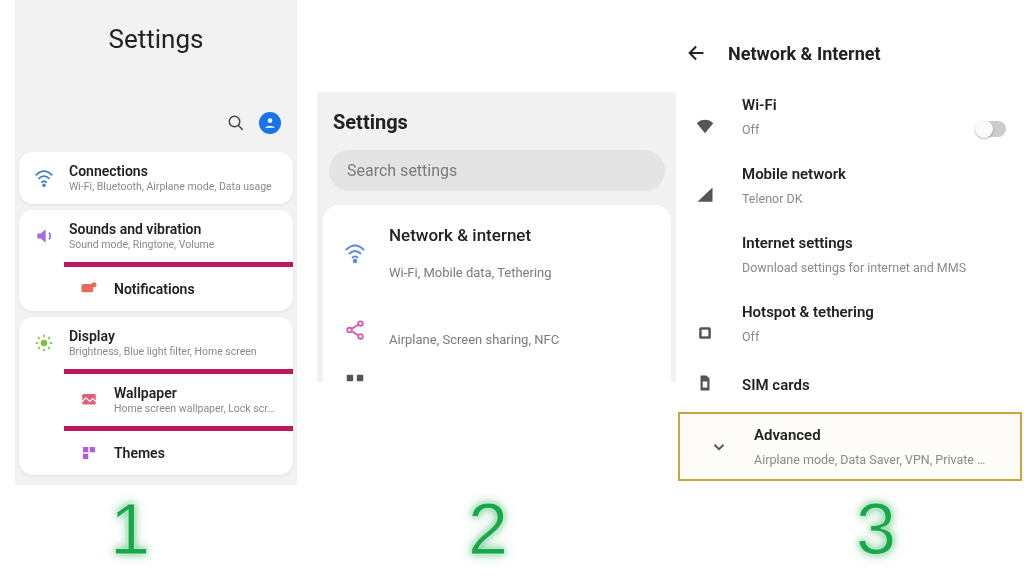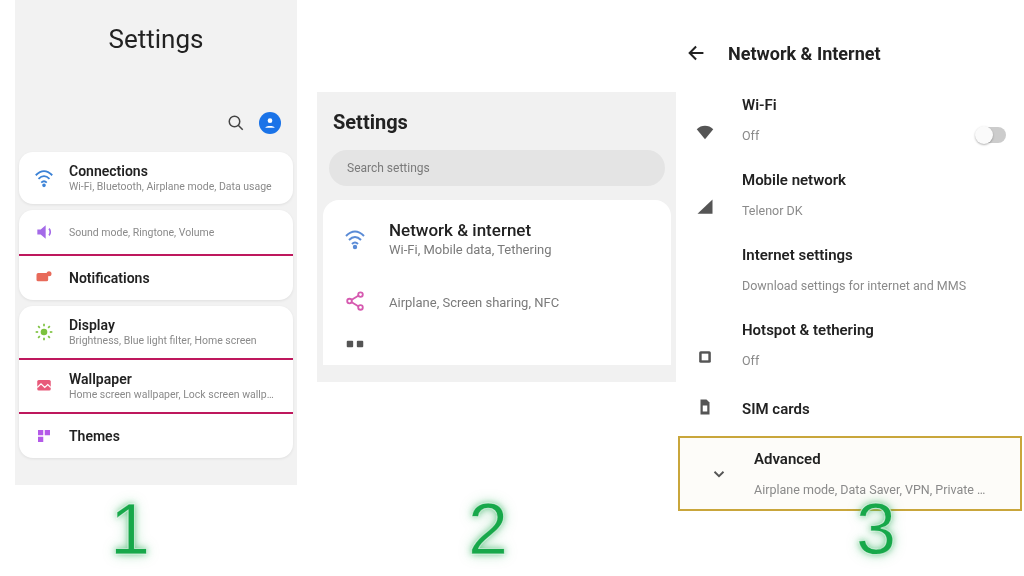--- a/index.html
+++ b/index.html
@@ -34,51 +34,51 @@
   }
   .p1-account svg { width: 14px; height: 14px; fill: #fff; }
   .p1-card {
     background: #fff; border-radius: 14px; margin: 6px 4px;
     box-shadow: 0 1px 3px rgba(0,0,0,0.08);
   }
   .p1-item {
     display: flex; align-items: center; gap: 14px;
     padding: 11px 14px;
   }
-  .p1-item + .p1-item { border-top: 2px solid #be185d; }
+  .p1-item + .p1-item { border-top: 5px solid #be185d; margin-left: 45px; }
   .p1-icon { width: 22px; height: 22px; flex-shrink: 0; display:flex; align-items:center; justify-content:center; }
   .p1-text { flex: 1; min-width: 0; }
   .p1-label { font-size: 14px; font-weight: 600; color: #222; }
   .p1-sub { font-size: 10.5px; color: #8a8a8a; margin-top: 1px; white-space: nowrap; overflow: hidden; text-overflow: ellipsis; }
   .p1 .bg { background:#f2f2f2; position:absolute; inset:0; z-index:-1; }
 
   
   .p2 { left: 317px; top: 92px; width: 360px; height: 290px; background:#f1f1f1; }
   .p2-title { font-size: 20px; font-weight: 700; color: #222; padding: 18px 16px 10px 16px; }
   .p2-search {
     margin: 6px 12px 14px 12px; background: #e4e4e4; border-radius: 22px;
-    padding: 11px 18px; font-size: 12px; color: #7a7a7a;
+    padding: 11px 18px; font-size: 16px; color: #7a7a7a;
   }
   .p2-card { background:#fff; border-radius: 16px 16px 0 0; margin: 0 6px; padding: 4px 0; }
   .p2-item { display:flex; align-items:center; gap:22px; padding: 16px 20px; }
   .p2-icon { width:24px; height:24px; flex-shrink:0; display:flex; align-items:center; justify-content:center; }
   .p2-label { font-size: 17px; font-weight: 500; color: #222; }
-  .p2-sub { font-size: 13px; color: #7a7a7a; margin-top: 2px; }
+  .p2-sub { font-size: 13px; color: #7a7a7a; margin-top: 20px; }
   .p2-tail { display:flex; align-items:center; gap:22px; padding: 8px 20px 0 20px; }
 
   
   .p3 { left: 676px; top: 28px; width: 348px; height: 440px; background:#fff; }
   .p3-header { display:flex; align-items:center; gap:20px; padding: 14px 16px 18px 10px; }
   .p3-back { width:22px; height:22px; color:#222; }
   .p3-title { font-size: 18px; font-weight: 700; color: #222; }
   .p3-item { display:flex; align-items:flex-end; gap: 26px; padding: 14px 18px; position:relative; }
   .p3-icon { width:22px; height:22px; flex-shrink:0; color:#555; display:flex; align-items:center; justify-content:center; }
   .p3-text { flex:1; min-width:0; }
   .p3-label { font-size: 15px; font-weight: 600; color: #222; }
-  .p3-sub { font-size: 12.5px; color: #8a8a8a; margin-top: 14px; white-space:nowrap; overflow:hidden; text-overflow:ellipsis; }
+  .p3-sub { font-size: 12.5px; color: #8a8a8a; margin-top: 8px; white-space:nowrap; overflow:hidden; text-overflow:ellipsis; }
   .p3-toggle {
     width: 30px; height: 16px; border-radius: 10px; background:#ccc; position:relative; flex-shrink:0;
   }
   .p3-toggle::after {
     content:""; position:absolute; width:18px; height:18px; background:#fafafa;
     border-radius:50%; top:-1px; left:-1px; box-shadow:0 1px 2px rgba(0,0,0,0.3);
   }
   .p3-highlight {
     border: 2px solid #c9a63b;
     background: rgba(201,166,59,0.03);
@@ -145,20 +145,21 @@
 
   <div class="p1-card">
     <div class="p1-item">
       <span class="p1-icon">
         <svg viewBox="0 0 24 24" width="20" height="20" fill="#a46ae8">
             <path d="M4 9v6h4l6 5V4L8 9H4z"></path>
             <path d="M18 8c2 2 2 6 0 8" fill="none" stroke="#a46ae8" stroke-width="2"></path>
           </svg>
       </span>
       <div class="p1-text">
+        <div class="p1-label">Sounds and vibration</div>
         <div class="p1-sub">Sound mode, Ringtone, Volume</div>
       </div>
     </div>
     <div class="p1-item">
       <span class="p1-icon">
         <svg viewBox="0 0 24 24" width="20" height="20" fill="#e86a5a">
             <rect x="3" y="6" width="14" height="10" rx="2"></rect>
             <circle cx="18" cy="7" r="3"></circle>
           </svg>
       </span>

